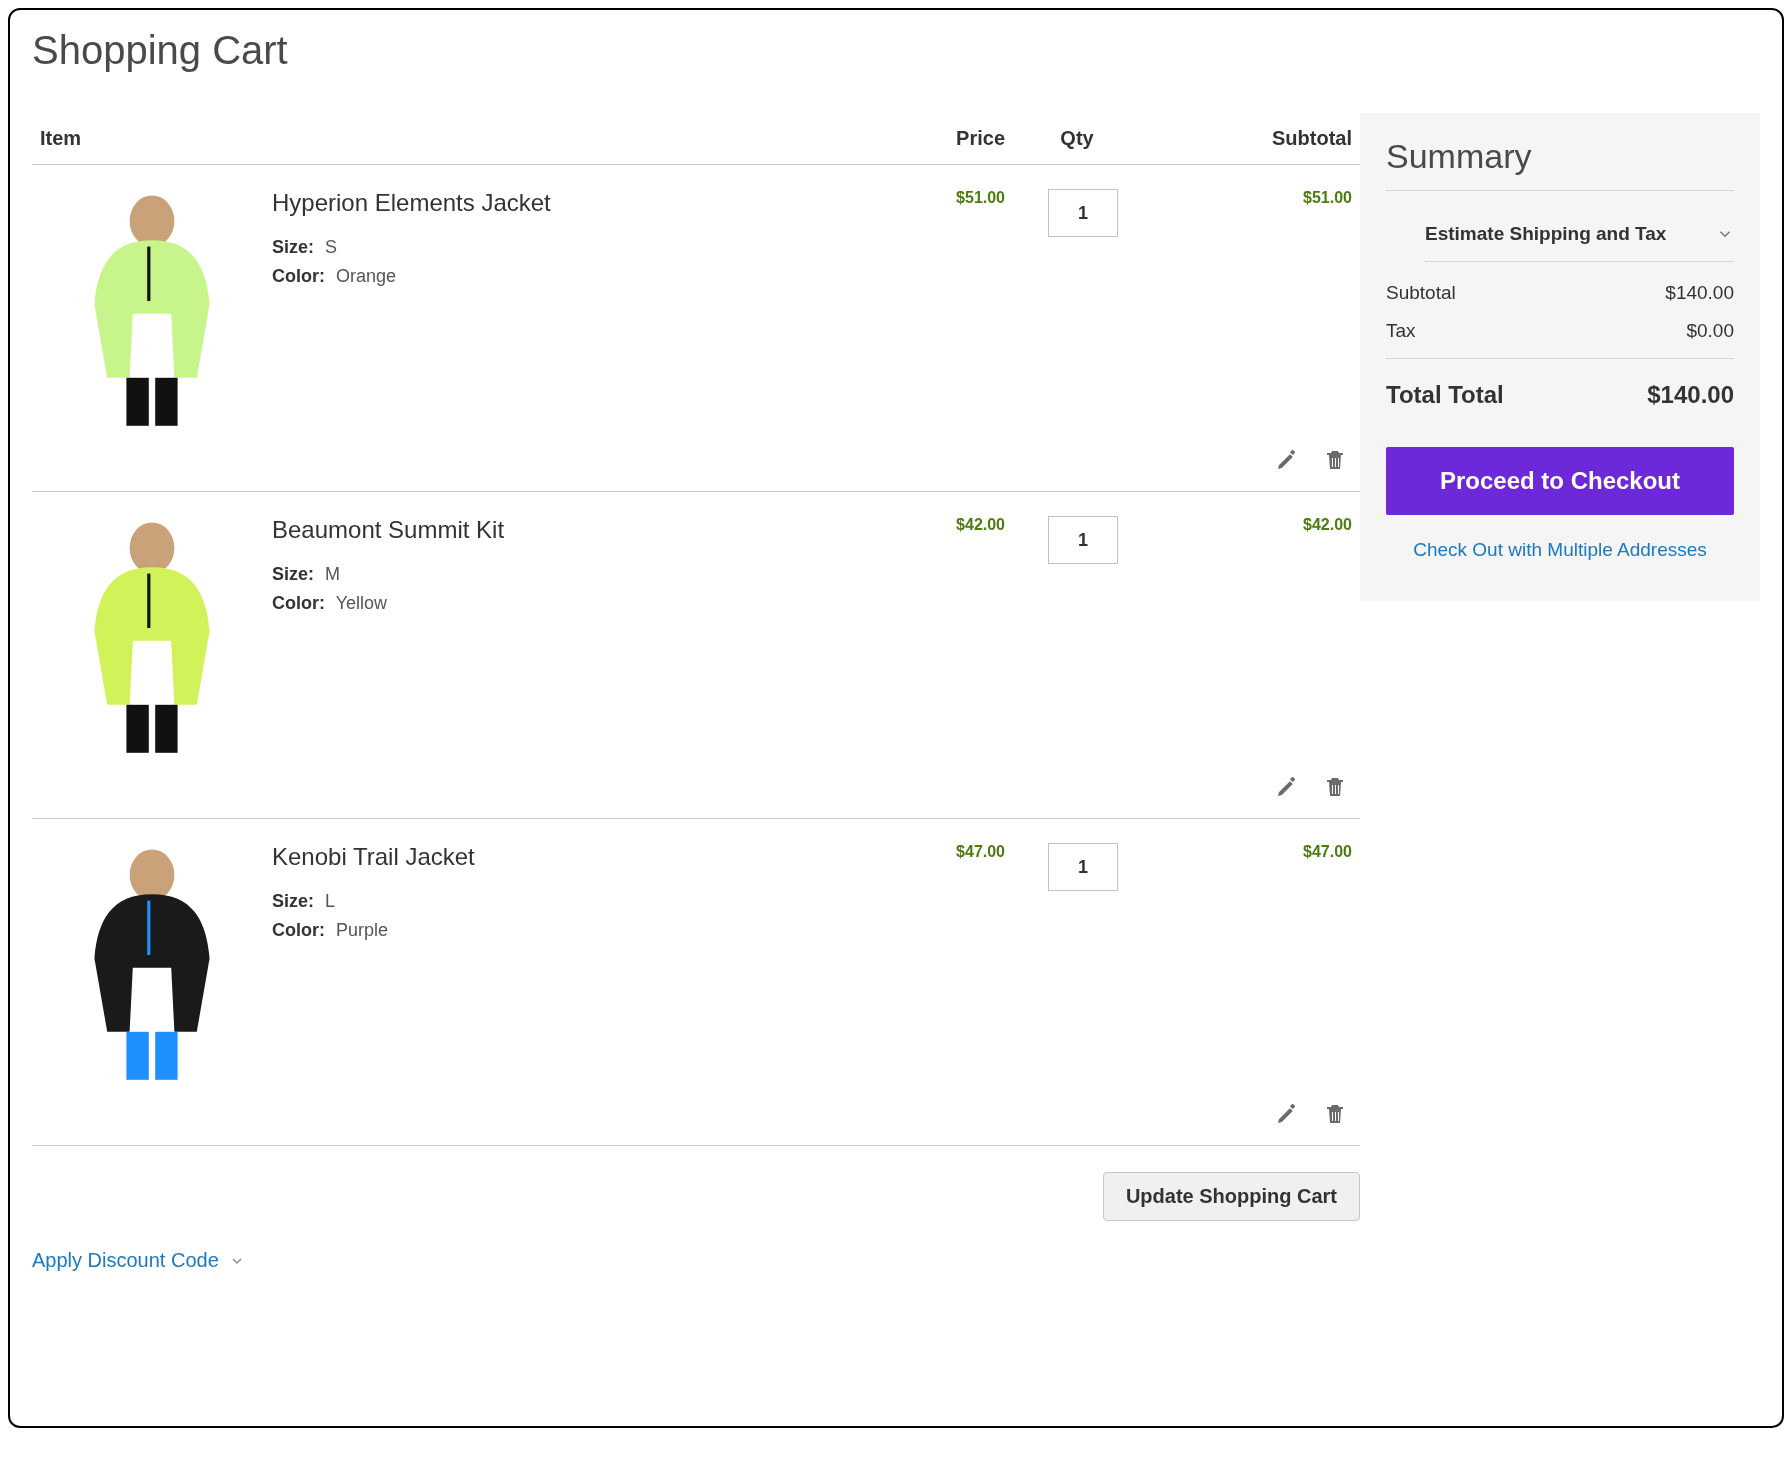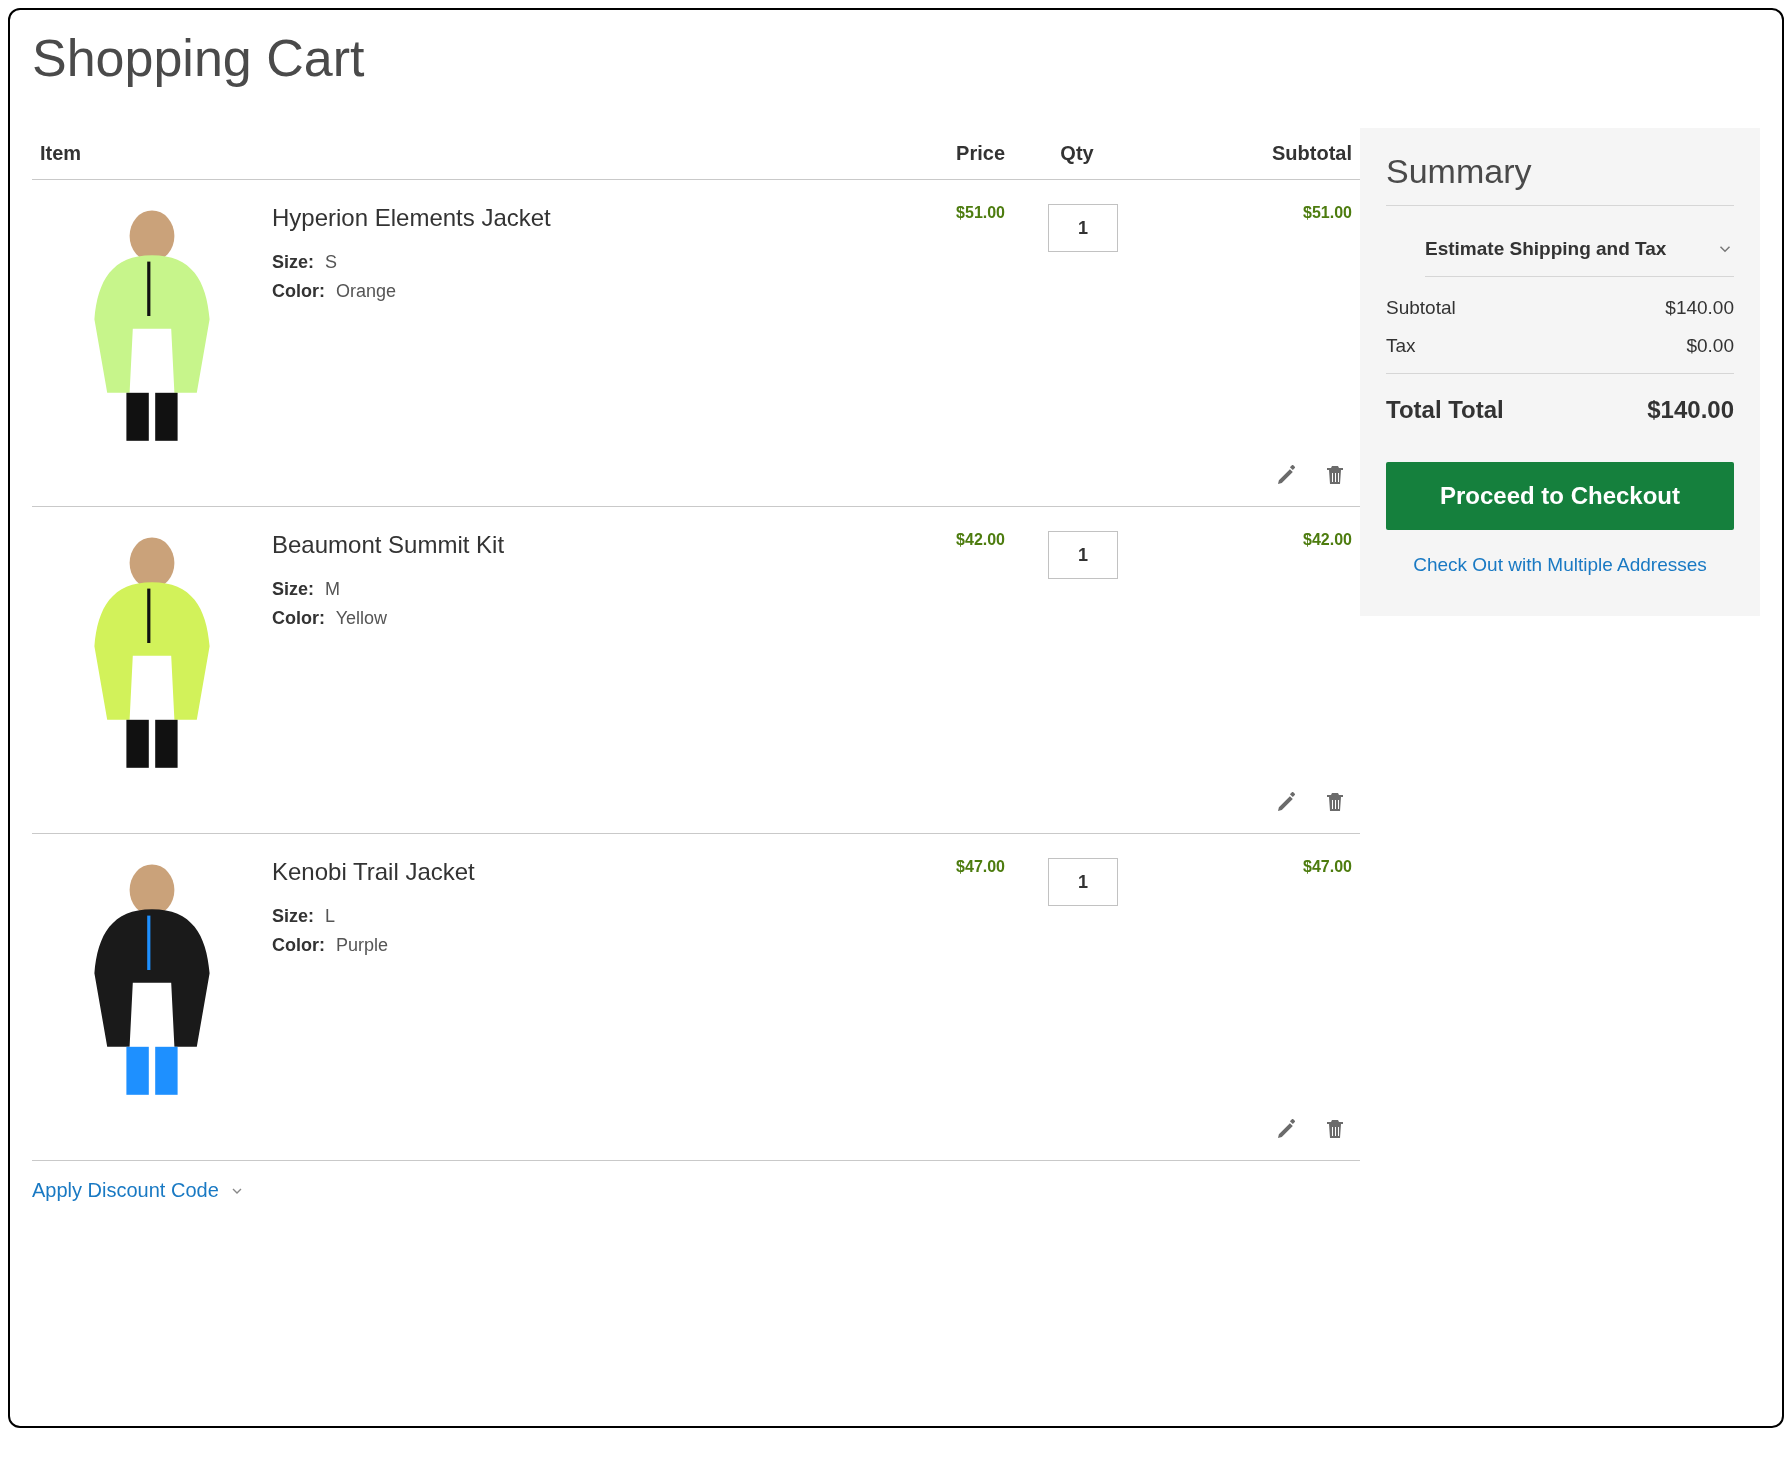--- a/index.html
+++ b/index.html
@@ -12,21 +12,21 @@
   .frame {
     border: 2px solid #000;
     border-radius: 12px;
     padding: 18px 22px 28px 22px;
     width: 1776px;
     height: 1420px;
     margin: 0 auto;
     position: relative;
   }
   .page-title {
-    font-size: 52px;
+    font-size: 40px;
     font-weight: 300;
     color: #4a4a4a;
     margin-bottom: 40px;
   }
   .layout {
     display: flex;
     align-items: flex-start;
   }
   .cart-col { flex: 1; }
   .summary-col { width: 400px; }
@@ -165,21 +165,21 @@
     display: flex;
     justify-content: space-between;
     padding: 22px 0 8px 0;
     font-size: 24px;
     font-weight: 700;
     color: #333;
   }
   .checkout-btn {
     display: block;
     width: 100%;
-    background: #15803d;
+    background: #6d28d9;
     color: #fff;
     border: none;
     font-size: 24px;
     font-weight: 600;
     padding: 20px 0;
     margin-top: 30px;
     cursor: pointer;
     border-radius: 2px;
   }
   .multi-link {
@@ -337,20 +337,23 @@
                       <path d="M6 7h12l-1 14H7L6 7zm3-4h6l1 2h4v2H4V5h4l1-2z"></path>
                       <path d="M9 10h1v9H9zM12 10h1v9h-1zM15 10h1v9h-1z" fill="#fff"></path>
                     </svg>
                   </span>
       </div>
     </td>
             </tr>
           </tbody>
       </table>
 
+      <div class="cart-footer">
+        <button class="update-btn">Update Shopping Cart</button>
+      </div>
 
       <div class="discount-toggle">
         <span>Apply Discount Code</span>
         <svg viewBox="0 0 24 24">
             <polyline points="6 9 12 15 18 9"></polyline>
           </svg>
       </div>
     </div>
 
     <aside class="summary-col">

